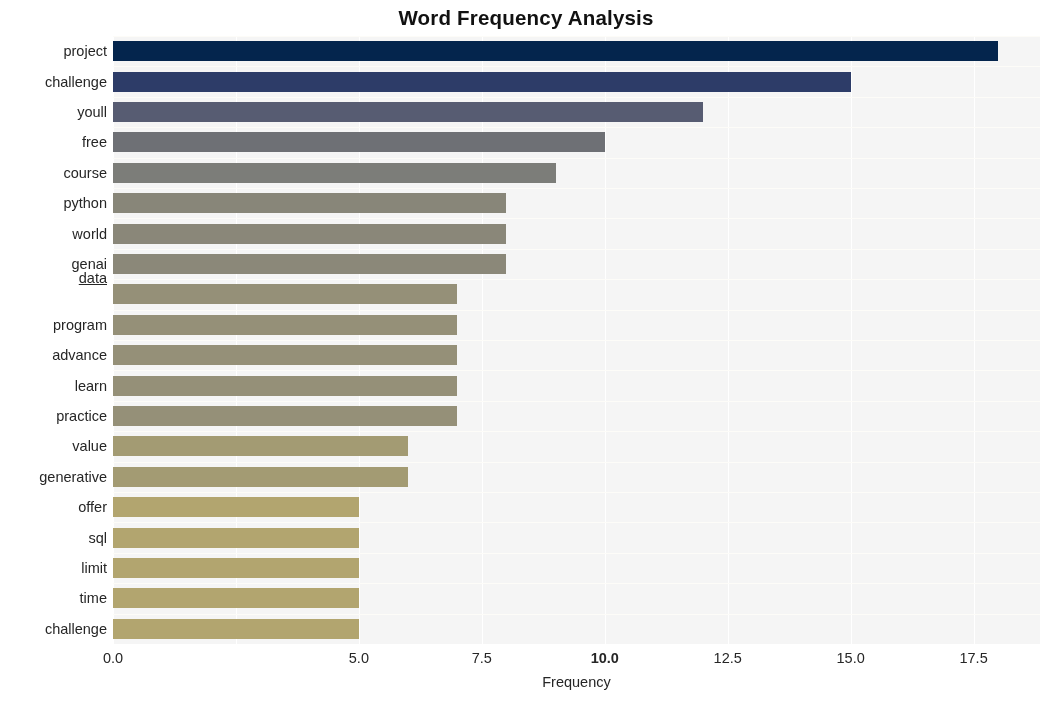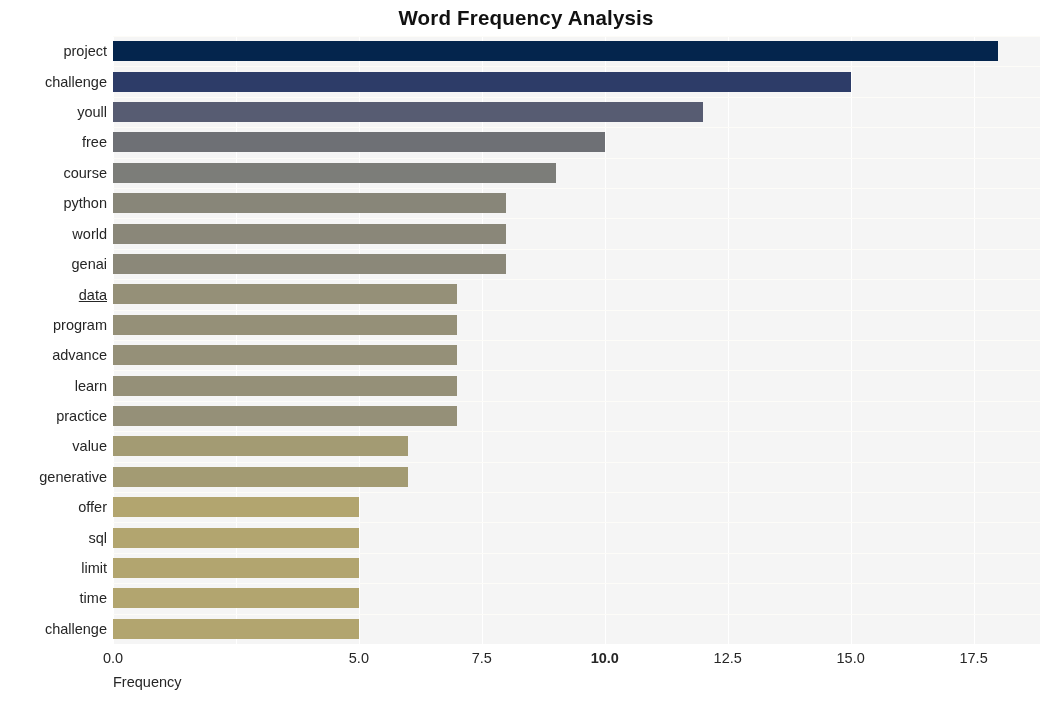--- a/index.html
+++ b/index.html
@@ -100,20 +100,21 @@
     font-size: 14.5px;
     color: #262626;
     white-space: nowrap;
   }
 
   #x-axis-title {
     position: absolute;
     left: 113px;
     top: 674px;
     width: 927px;
+    text-align: center;
     font-size: 14.5px;
     color: #262626;
     white-space: nowrap;
   }
 </style>
 </head>
 <body>
 
 <div id="chart-figure">
 
@@ -172,21 +173,21 @@
 
   <div id="y-axis-labels">
       <div class="y-tick-label" style="top: 7.2px;">project</div>
       <div class="y-tick-label" style="top: 37.6px;">challenge</div>
       <div class="y-tick-label" style="top: 68px;">youll</div>
       <div class="y-tick-label" style="top: 98.4px;">free</div>
       <div class="y-tick-label" style="top: 128.8px;">course</div>
       <div class="y-tick-label" style="top: 159.2px;">python</div>
       <div class="y-tick-label" style="top: 189.6px;">world</div>
       <div class="y-tick-label" style="top: 220px;">genai</div>
-      <div class="y-tick-label" style="top: 251px; text-decoration: underline;">data</div>
+      <div class="y-tick-label" style="top: 234px; text-decoration: underline;">data</div>
       <div class="y-tick-label" style="top: 280.8px;">program</div>
       <div class="y-tick-label" style="top: 311.2px;">advance</div>
       <div class="y-tick-label" style="top: 341.6px;">learn</div>
       <div class="y-tick-label" style="top: 372px;">practice</div>
       <div class="y-tick-label" style="top: 402.4px;">value</div>
       <div class="y-tick-label" style="top: 432.8px;">generative</div>
       <div class="y-tick-label" style="top: 463.2px;">offer</div>
       <div class="y-tick-label" style="top: 493.6px;">sql</div>
       <div class="y-tick-label" style="top: 524px;">limit</div>
       <div class="y-tick-label" style="top: 554.4px; text-align: right;">time</div>

